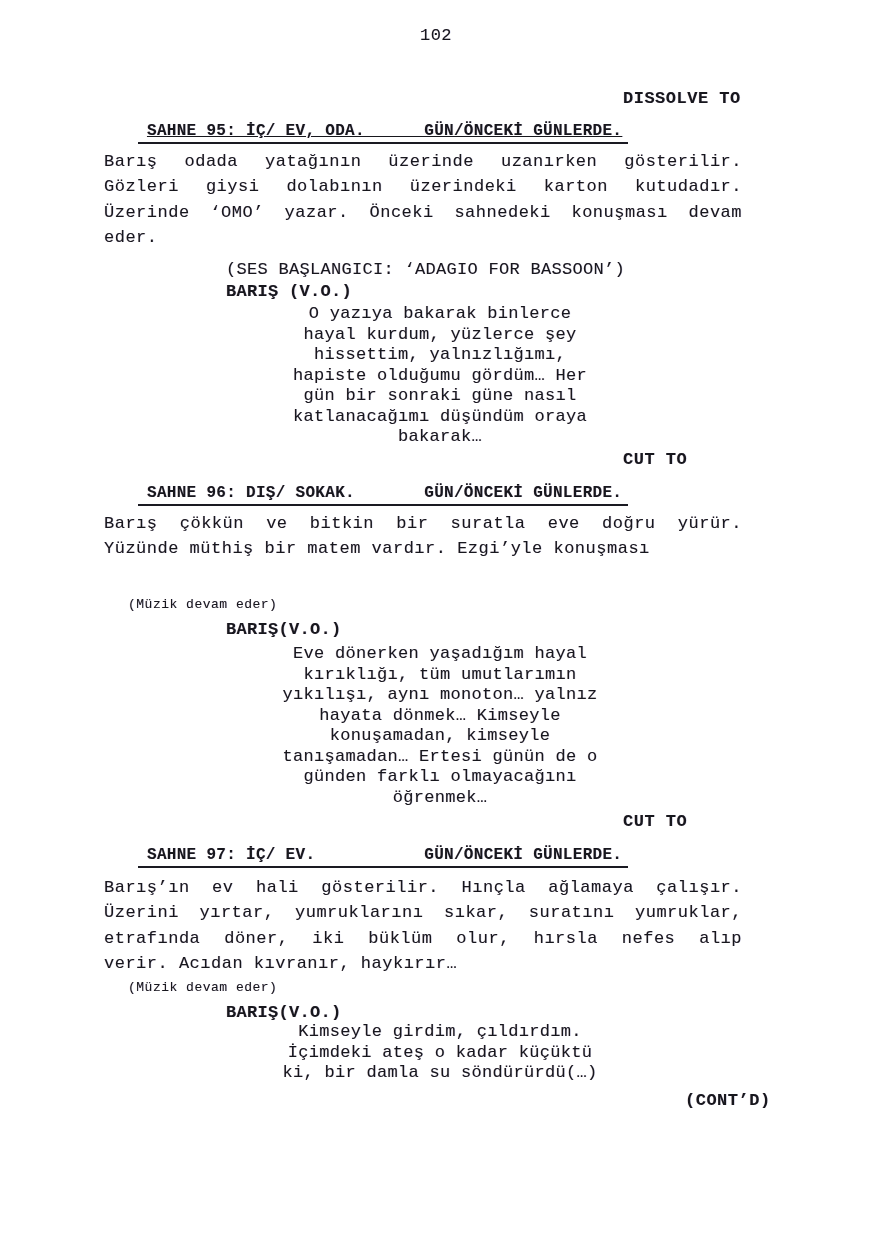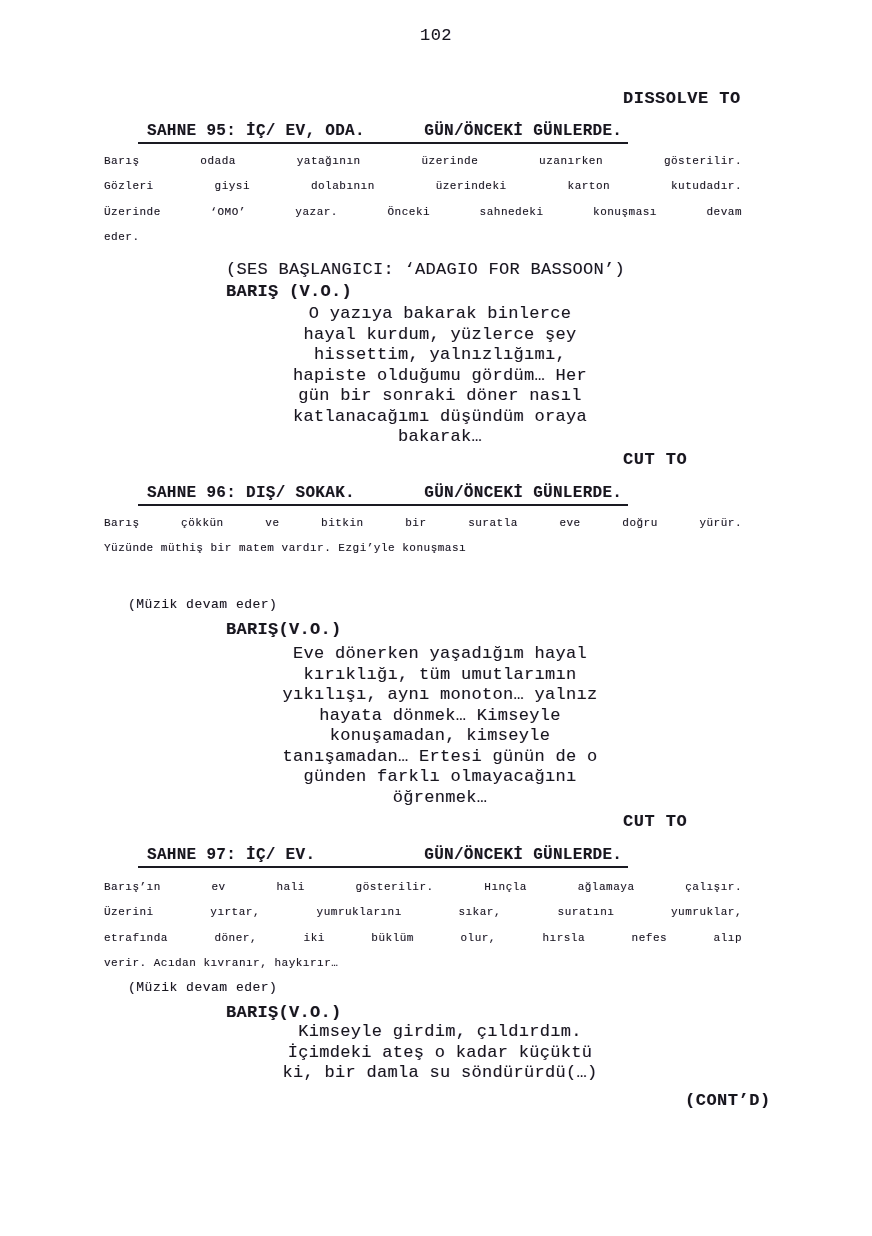--- a/index.html
+++ b/index.html
@@ -35,21 +35,21 @@
     left: 138px;
     font-weight: bold;
     font-size: 16px; letter-spacing: 0.3px;
     white-space: pre;
     padding: 0 6px 2px 9px;
     border-bottom: 2px solid #1a1a22;
   }
 
   .action {
     left: 104px; width: 638px;
-    font-size: 11px; letter-spacing: 0.5px;
+    font-size: 17px; letter-spacing: 0.5px;
     line-height: 25.3px;
   }
   .action > div {
     text-align: justify;
     text-align-last: justify;
   }
   .action > div:last-child {
     text-align-last: left;
   }
 
@@ -75,35 +75,35 @@
 </style>
 </head>
 <body>
 
 <div class="page">
 
   <div class="abs page-number">102</div>
 
   <div class="abs transition" style="top:89px; left:623px;">DISSOLVE TO</div>
 
-  <div class="abs scene-heading" style="top:122px;">SAHNE 95: İÇ/ EV, ODA.      GÜN/ÖNCEKİ GÜNLERDE.</div>
+  <div class="abs scene-heading" style="top:122px;text-decoration:underline;">SAHNE 95: İÇ/ EV, ODA.      GÜN/ÖNCEKİ GÜNLERDE.</div>
   <div class="abs action" style="top:149px;">
       <div>Barış odada yatağının üzerinde uzanırken gösterilir.</div>
       <div>Gözleri giysi dolabının üzerindeki karton kutudadır.</div>
       <div>Üzerinde ‘OMO’ yazar. Önceki sahnedeki konuşması devam</div>
       <div>eder.</div>
     </div>
   <div class="abs centered-col sound-cue" style="top:260px;">(SES BAŞLANGICI: ‘ADAGIO FOR BASSOON’)</div>
   <div class="abs centered-col character-cue" style="top:282px;">BARIŞ (V.O.)</div>
   <div class="abs centered-col" style="top:304px;">
       <div>O yazıya bakarak binlerce</div>
       <div>hayal kurdum, yüzlerce şey</div>
       <div>hissettim, yalnızlığımı,</div>
       <div>hapiste olduğumu gördüm… Her</div>
-      <div>gün bir sonraki döner nasıl</div>
+      <div>gün bir sonraki güne nasıl</div>
       <div>katlanacağımı düşündüm oraya</div>
       <div>bakarak…</div>
     </div>
   <div class="abs transition" style="top:450px; left:623px;">CUT TO</div>
 
   <div class="abs scene-heading" style="top:484px;">SAHNE 96: DIŞ/ SOKAK.       GÜN/ÖNCEKİ GÜNLERDE.</div>
   <div class="abs action" style="top:511px;">
       <div>Barış çökkün ve bitkin bir suratla eve doğru yürür.</div>
       <div>Yüzünde müthiş bir matem vardır. Ezgi’yle konuşması</div>
     </div>

